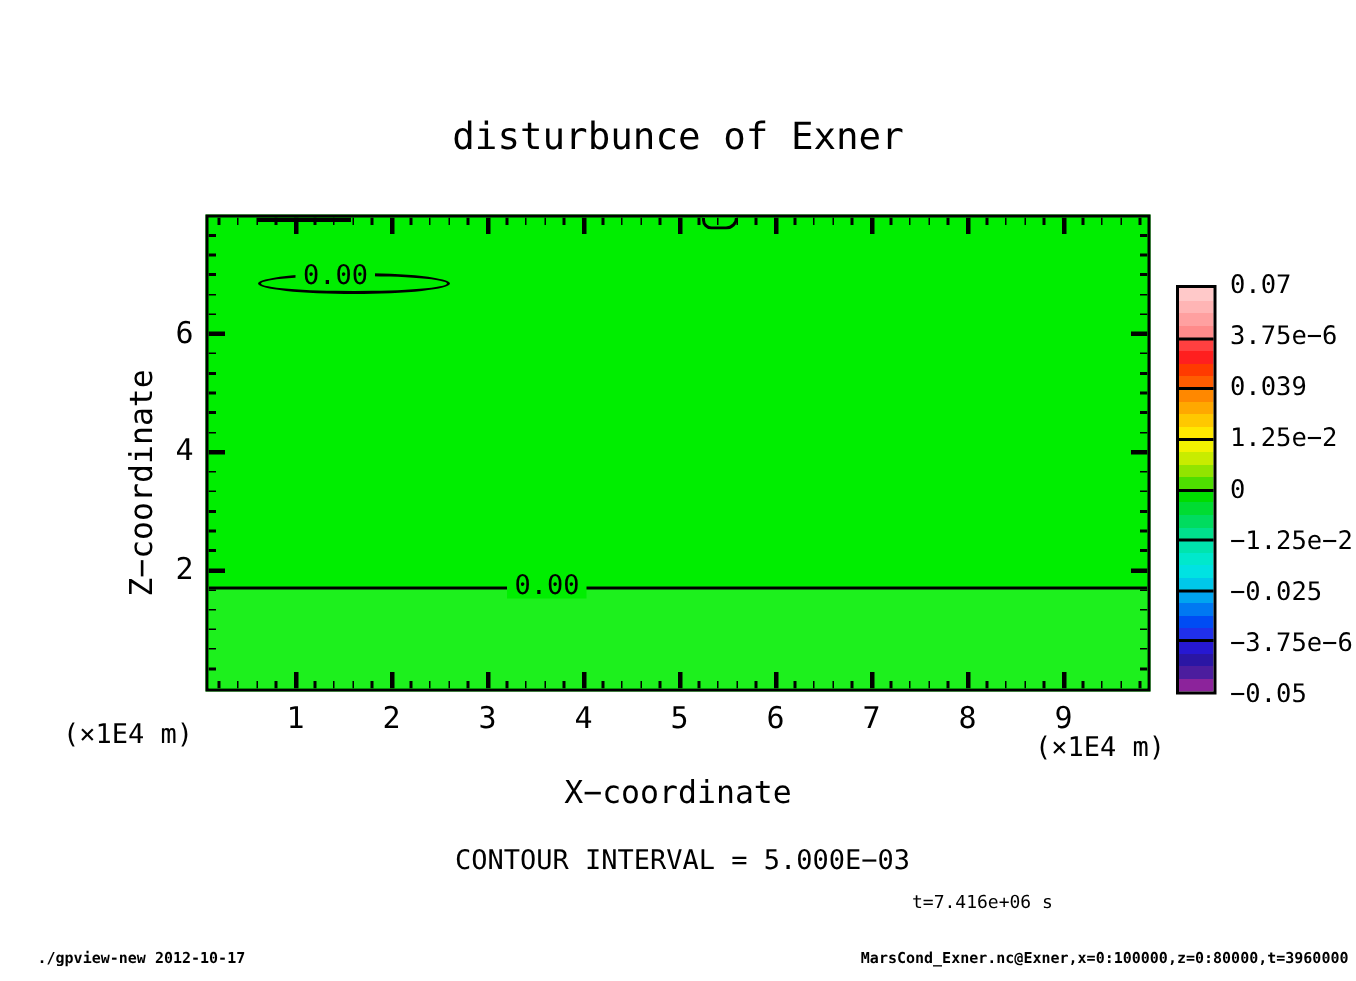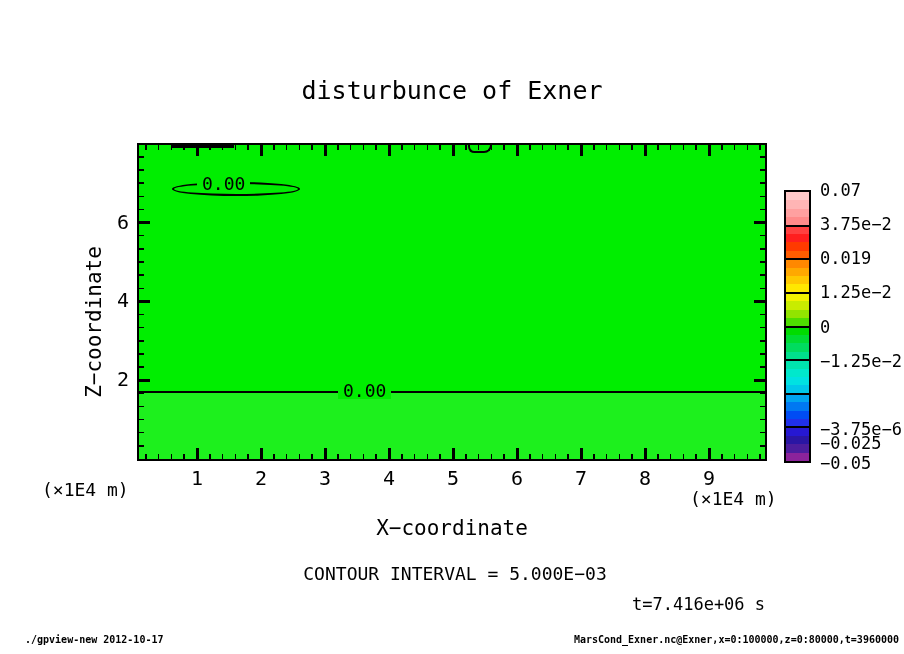--- a/index.html
+++ b/index.html
@@ -39,21 +39,21 @@
   #x-tick-labels{left:137px;top:466px;width:630px;height:24px;}
   #x-tick-labels span{position:absolute;transform:translateX(-50%);font-size:20px;top:0;}
   #y-tick-labels{left:101px;top:143px;width:32px;height:318px;}
   #y-tick-labels span{position:absolute;right:4px;transform:translateY(-55%);font-size:20px;}
   #y-axis-label{left:94px;top:322px;transform:translate(-50%,-50%) rotate(-90deg);
     transform-origin:center;font-size:21px;white-space:nowrap;}
   #y-axis-unit{left:42px;top:479px;font-size:18px;}
   #x-axis-unit{left:690px;top:488px;font-size:18px;}
   #x-axis-label{left:0;top:516px;width:904px;text-align:center;font-size:21px;}
   #contour-interval{left:0;top:563px;width:910px;text-align:center;font-size:18px;}
-  #time-label{left:632px;top:594px;font-size:17px;}
+  #time-label{left:608px;top:594px;font-size:12px;}
   
   #colorbar{
     left:784px;top:190px;width:27px;height:273px;box-sizing:border-box;
     border:2px solid #000;
   }
   #colorbar .seg-line{position:absolute;left:0;right:0;height:2px;background:#000;}
   #colorbar-labels{left:820px;top:190px;width:84px;height:273px;}
   #colorbar-labels span{position:absolute;left:0;transform:translateY(-50%);
     font-size:17px;white-space:nowrap;}
   
@@ -252,24 +252,24 @@
     <div class="seg-line" style="top: 32.625px;"></div>
     <div class="seg-line" style="top: 66.25px;"></div>
     <div class="seg-line" style="top: 99.875px;"></div>
     <div class="seg-line" style="top: 133.5px;"></div>
     <div class="seg-line" style="top: 167.125px;"></div>
     <div class="seg-line" style="top: 200.75px;"></div>
     <div class="seg-line" style="top: 234.375px;"></div>
   </div>
 <div class="abs" id="colorbar-labels">
     <span style="top: 0px;">0.07</span>
-    <span style="top: 34.125px;">3.75e−2</span>
-    <span style="top: 68.25px;">0.019</span>
+    <span style="top: 34.125px;">3.75e−6</span>
+    <span style="top: 68.25px;">0.039</span>
     <span style="top: 102.375px;">1.25e−2</span>
     <span style="top: 136.5px;">0</span>
     <span style="top: 170.625px;">−1.25e−2</span>
-    <span style="top: 204.75px; margin-top: 48px;">−0.025</span>
+    <span style="top: 204.75px;">−0.025</span>
     <span style="top: 238.875px;">−3.75e−6</span>
     <span style="top: 273px;">−0.05</span>
   </div>
 
 <div class="abs footer" id="footer-left">./gpview-new  2012-10-17</div>
 <div class="abs footer" id="footer-right">MarsCond_Exner.nc@Exner,x=0:100000,z=0:80000,t=3960000</div>
 
 </body></html>

